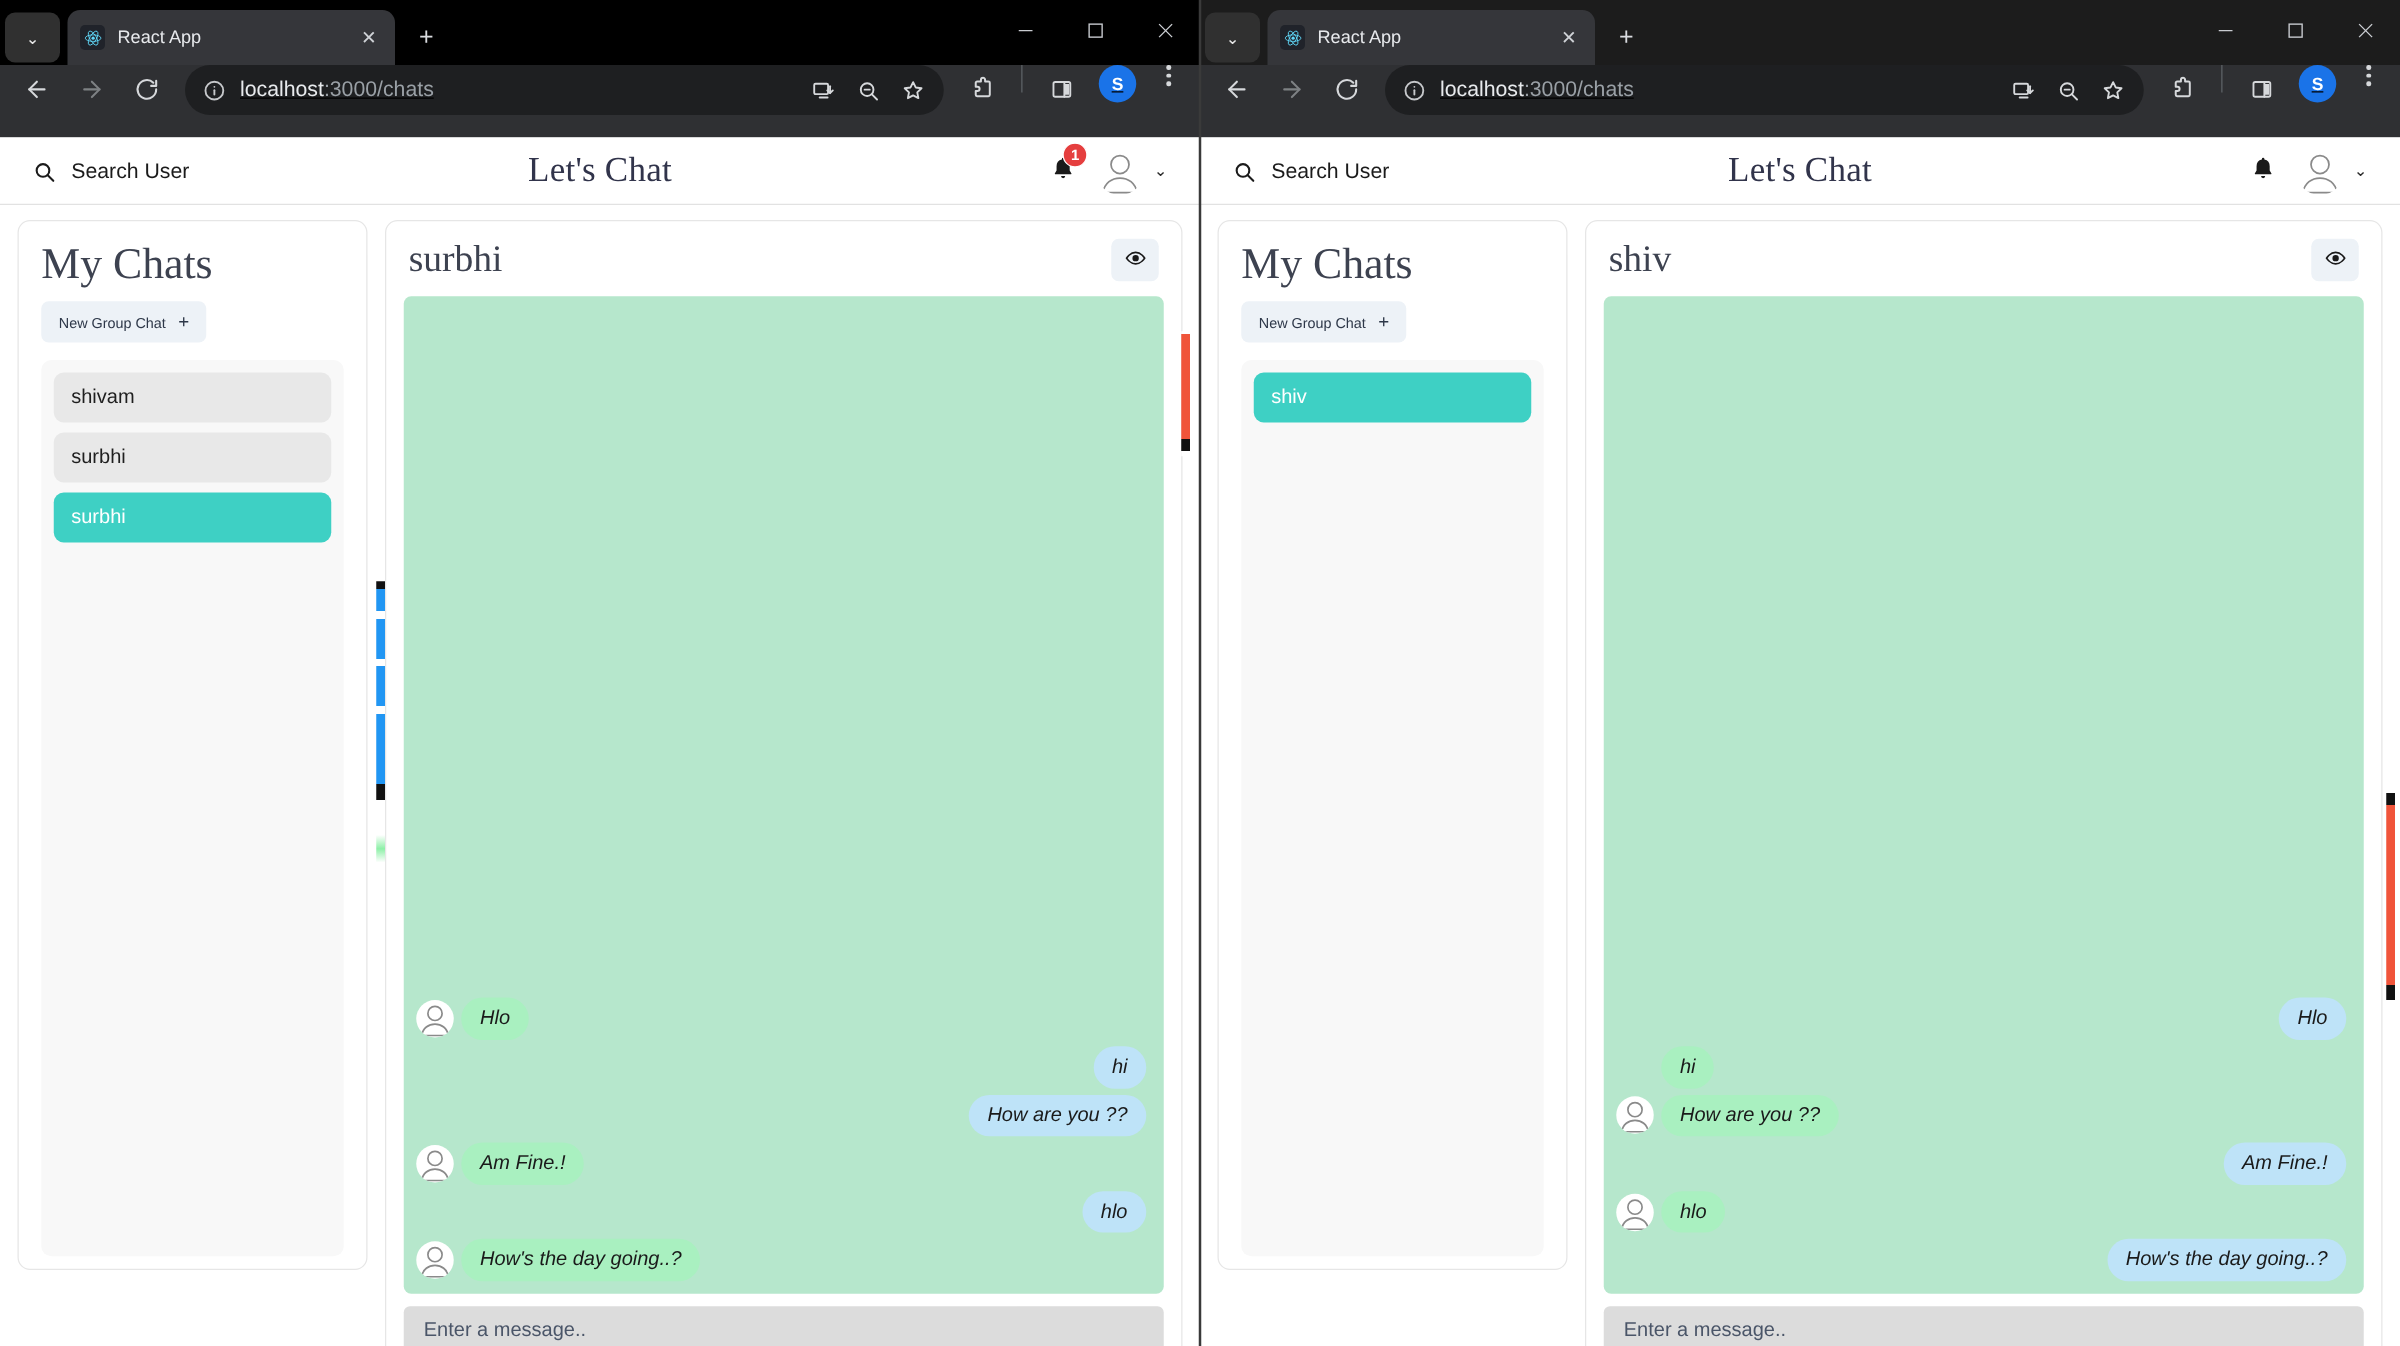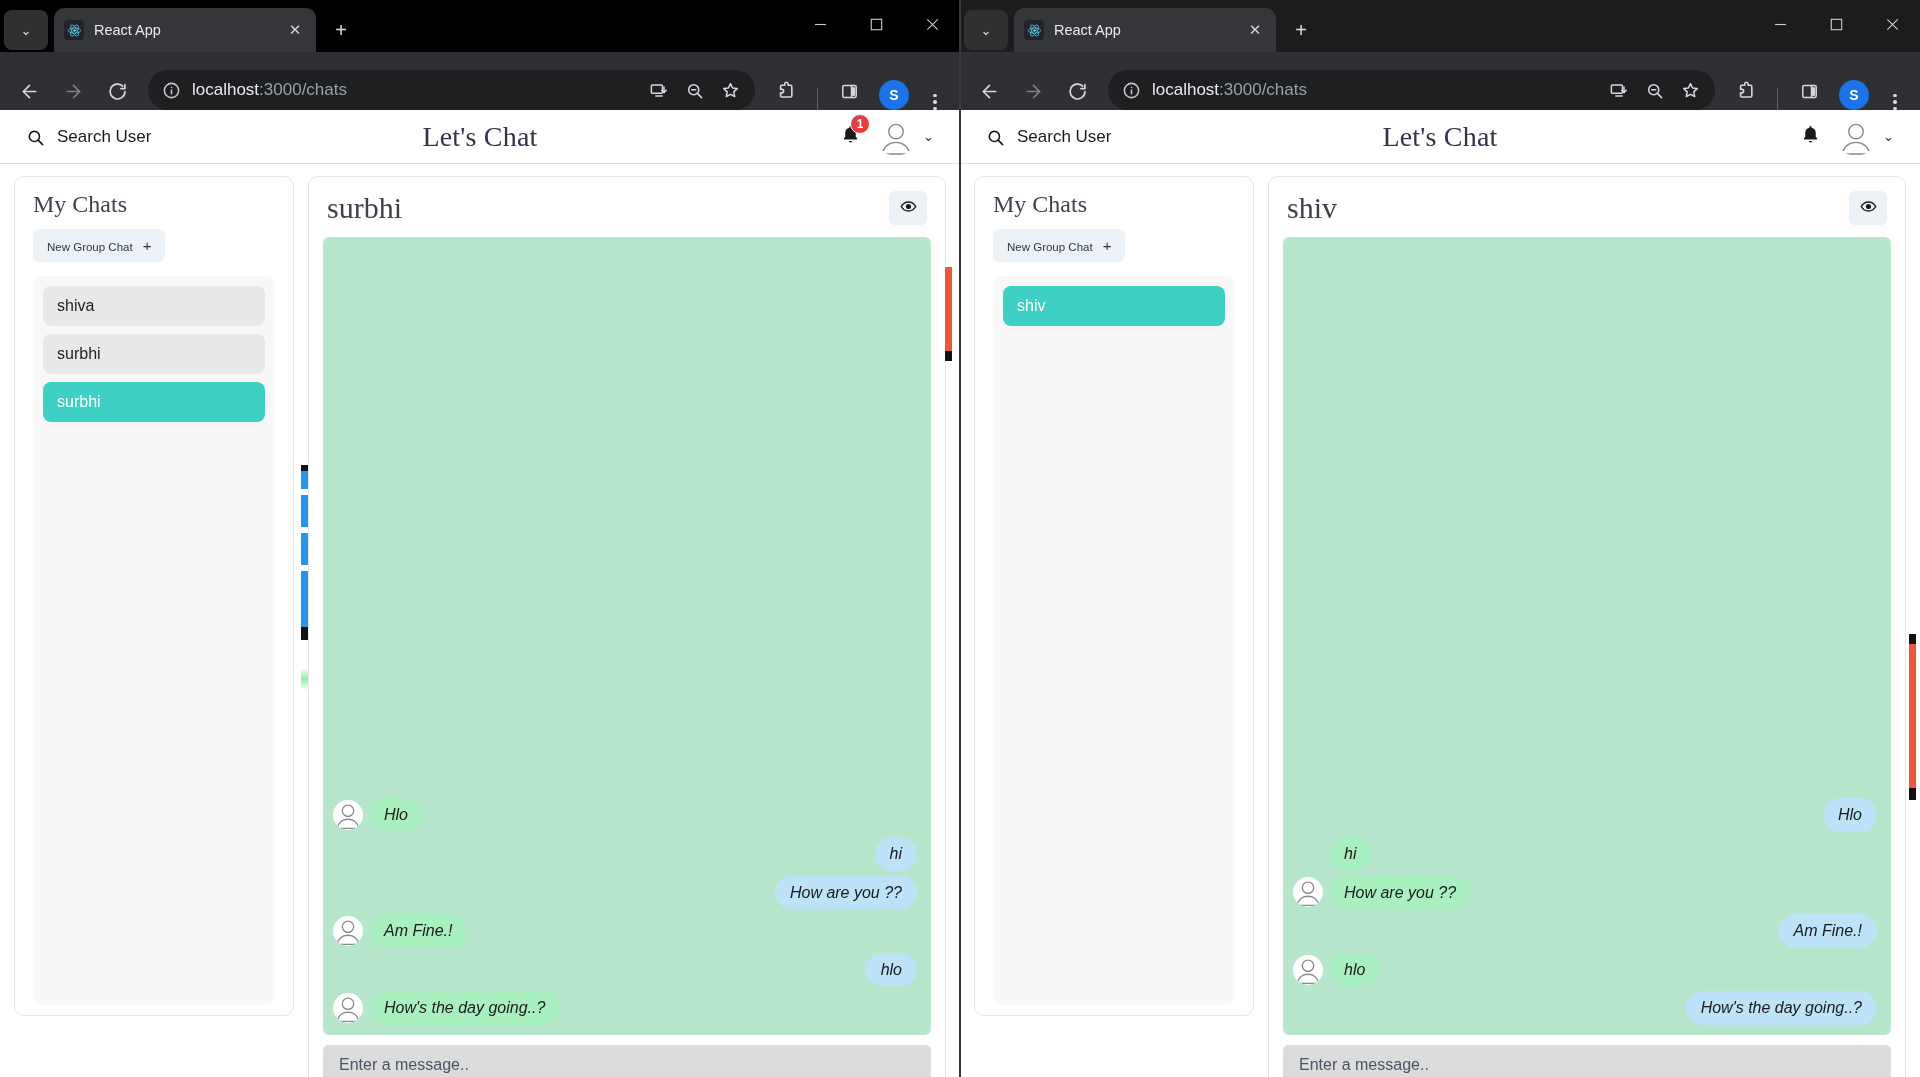--- a/index.html
+++ b/index.html
@@ -57,22 +57,22 @@
     position:absolute; right:0; top:0; height:48px; display:flex;
   }
   .win-btn {
     width: 56px; height:48px; display:flex; align-items:center; justify-content:center;
     color:#c9ccd1;
   }
   .win-btn svg { display:block; }
 
   
   .toolbar {
-    height: 58px; background:#2f3033; display:flex; align-items:flex-end;
-    padding: 0 10px; gap: 6px;
+    height: 58px; background:#2f3033; display:flex; align-items:flex-start;
+    padding: 0 10px; gap: 6px; text-decoration: underline;
   }
   .tb-icon {
     width: 38px; height:38px; border-radius:50%;
     display:flex; align-items:center; justify-content:center;
     color:#d6d8db; flex: 0 0 auto;
   }
   .tb-icon.dim { color:#7e8184; }
   .omnibox {
     flex: 1 1 auto; height: 40px; background:#1e1f21; border-radius: 20px;
     display:flex; align-items:center; padding: 0 8px 0 12px; gap: 10px;
@@ -152,21 +152,21 @@
   
   .chats-panel {
     width: 280px; flex: 0 0 auto;
     background:#fff; border:1px solid #e6e6e6; border-radius: 10px;
     padding: 14px 18px 10px 18px;
     display:flex; flex-direction:column;
     height: 840px;
   }
   .panel-title {
     font-family: "Liberation Serif", serif;
-    font-size: 24px; color:#3d4250; font-weight:400; line-height: 1.15;
+    font-size: 35px; color:#3d4250; font-weight:400; line-height: 1.15;
     margin-bottom: 10px;
   }
   .new-group-btn {
     align-self: flex-start;
     background:#edf2f7; border-radius: 6px; border:none;
     padding: 9px 14px; display:flex; align-items:flex-end; gap: 10px;
     font-size: 11.5px; color:#2d3748; font-family:"Liberation Sans",sans-serif;
     margin-bottom: 14px;
   }
   .new-group-btn .plus { font-size: 15px; line-height: 1; }
@@ -390,21 +390,21 @@
           </div>
         </div>
         <div class="app-body">
           <div class="chats-panel">
             <div class="panel-title">My Chats</div>
             <button class="new-group-btn">
               <span>New Group Chat</span>
               <span class="plus">+</span>
             </button>
             <div class="chat-list">
-              <div class="chat-item"><span>shiva</span></div>
+              <div class="chat-item"><span>shivam</span></div>
               <div class="chat-item"><span>surbhi</span></div>
               <div class="chat-item active"><span>surbhi</span></div>
             </div>
           </div>
           <div class="chat-box">
             <div class="chat-head">
               <div class="chat-name">surbhi</div>
               <button class="eye-btn">
                 <span><svg width="17" height="17" viewBox="0 0 24 24" fill="none" stroke="#1a1a1a" stroke-width="2">
                     <path d="M1.8 12S5.6 5.6 12 5.6 22.2 12 22.2 12 18.4 18.4 12 18.4 1.8 12 1.8 12z"></path>

